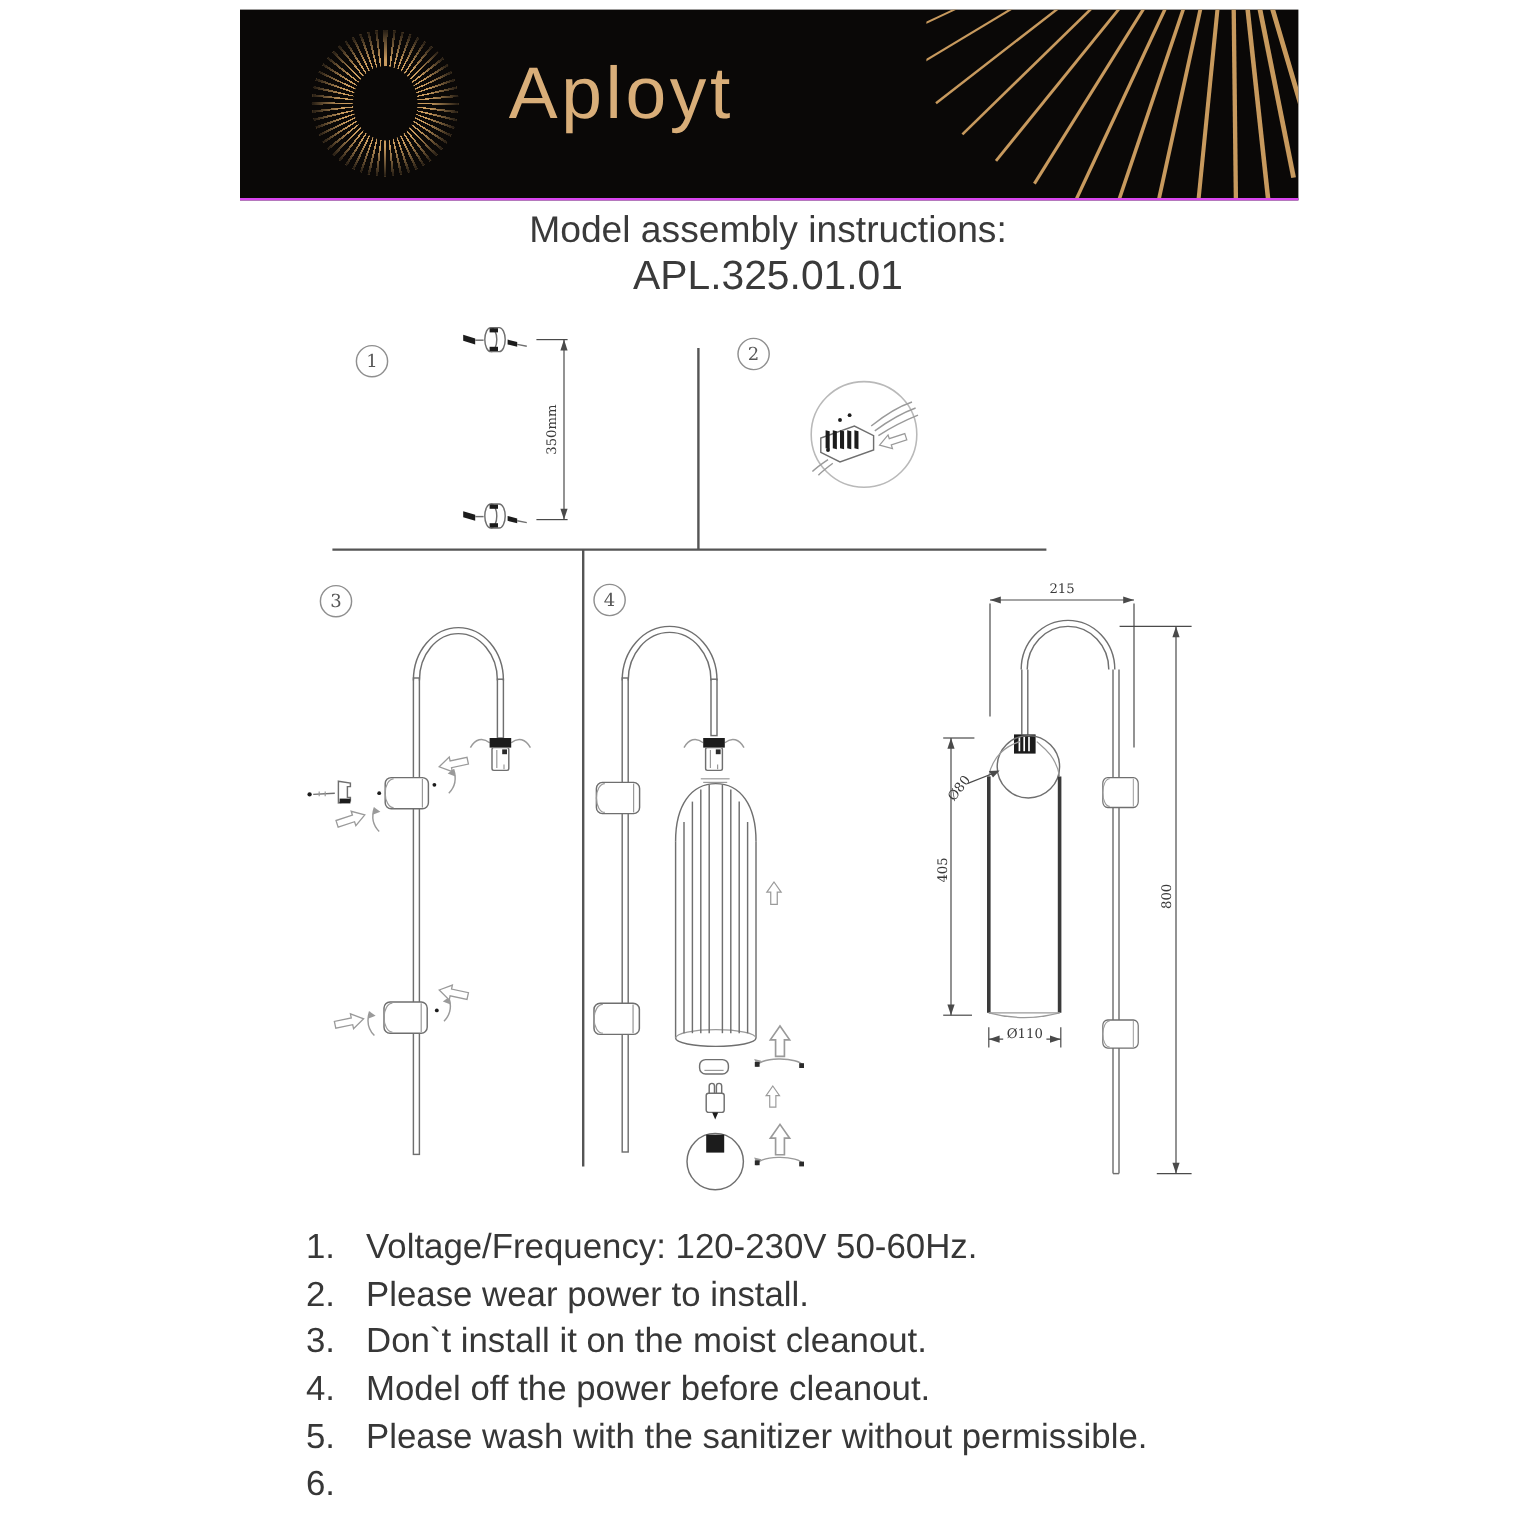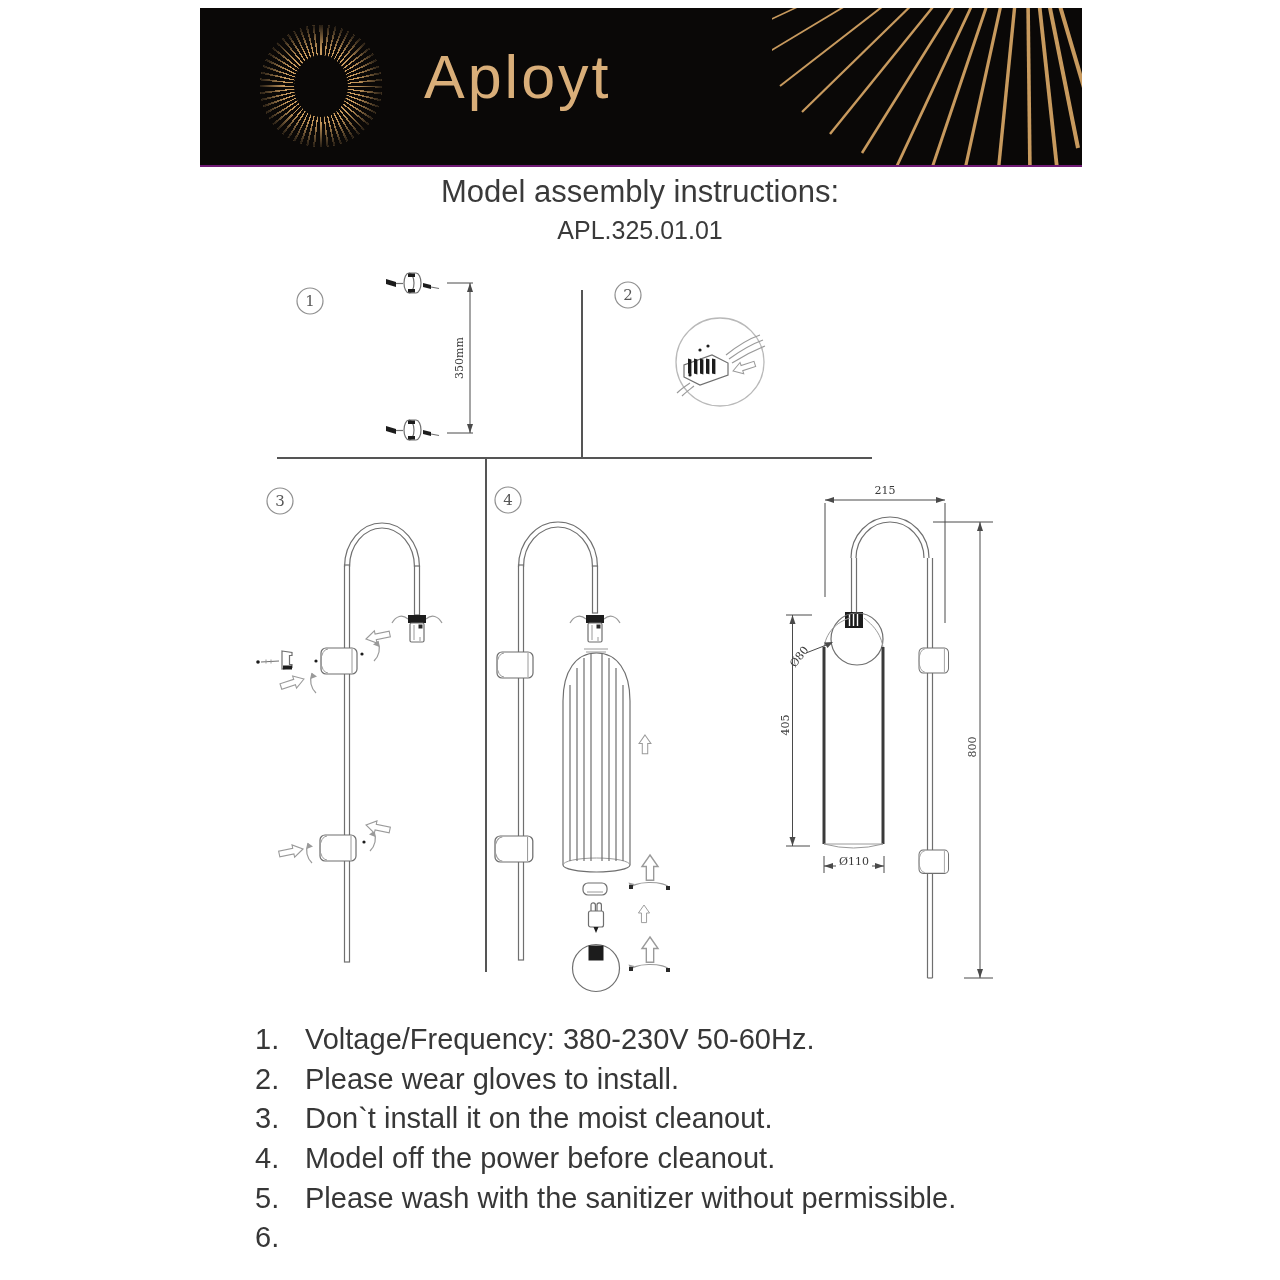--- a/index.html
+++ b/index.html
@@ -1,33 +1,33 @@
 <!DOCTYPE html>
 <html><head>
 <meta charset="utf-8">
 <style>
   html,body{margin:0;padding:0;}
   body{width:1280px;height:1280px;background:#ffffff;font-family:"Liberation Sans",sans-serif;position:relative;overflow:hidden;}
   .page{position:absolute;inset:0;background:#fff;}
 
   
-  .header{position:absolute;left:200px;top:8px;width:882px;height:157px;background:#0a0807;overflow:hidden;border-bottom:2px solid #701a75;}
+  .header{position:absolute;left:200px;top:8px;width:882px;height:157px;background:#0a0807;overflow:hidden;border-bottom:2px solid #d946ef;}
   .sunburst{position:absolute;left:60px;top:17px;width:122px;height:122px;border-radius:50%;
     background:repeating-conic-gradient(from 0deg,#c89a5e 0deg 2deg,rgba(0,0,0,0) 2deg 6.4deg);}
   .sunburst::before{content:"";position:absolute;inset:0;border-radius:50%;
     background:radial-gradient(circle,rgba(10,8,7,0) 0 42%,rgba(10,8,7,.9) 72%);}
   .sunburst::after{content:"";position:absolute;left:50%;top:50%;width:54px;height:62px;transform:translate(-50%,-50%);
     background:#0a0807;border-radius:50%;}
   .brand{position:absolute;left:224px;top:34px;font-size:61px;color:#d9ae79;letter-spacing:3px;font-weight:400;}
   .corner-rays{position:absolute;right:0;top:0;}
 
   
   .title{position:absolute;left:0;top:172px;width:1280px;text-align:center;color:#3a3a3a;}
   .title .t1{font-size:31px;line-height:39px;}
-  .title .t2{font-size:25px;line-height:38px;}
+  .title .t2{font-size:34px;line-height:38px;}
 
   
   #diagram{position:absolute;left:0;top:255px;}
   .ln{stroke:#6f6f6f;stroke-width:1.2;fill:none;}
   .lnw{stroke:#6f6f6f;stroke-width:1.2;fill:#ffffff;}
   .lt{stroke:#9a9a9a;stroke-width:1;fill:none;}
   .div{stroke:#555555;stroke-width:2;fill:none;}
   .dk{fill:#1c1c1c;stroke:none;}
   .thick{stroke:#3a3a3a;stroke-width:3;fill:none;}
   .dim{stroke:#4a4a4a;stroke-width:1;fill:none;}
@@ -298,25 +298,25 @@
       <polygon points="980,267 977,276 983,276" class="dimf"></polygon>
       <polygon points="980,723 977,714 983,714" class="dimf"></polygon>
       <line x1="964" y1="723" x2="993" y2="723" class="dim"></line>
       <text transform="translate(976,492) rotate(-90)" text-anchor="middle" class="dimtx">800</text>
     </g>
   </svg>
 
   <div class="instructions">
     <div class="inst-row">
       <span class="inst-num">1.</span>
-      <span class="inst-text">Voltage/Frequency: 380-230V 50-60Hz.</span>
+      <span class="inst-text">Voltage/Frequency: 120-230V 50-60Hz.</span>
     </div>
     <div class="inst-row">
       <span class="inst-num">2.</span>
-      <span class="inst-text">Please wear gloves to install.</span>
+      <span class="inst-text">Please wear power to install.</span>
     </div>
     <div class="inst-row">
       <span class="inst-num">3.</span>
       <span class="inst-text">Don`t install it on the moist cleanout.</span>
     </div>
     <div class="inst-row">
       <span class="inst-num">4.</span>
       <span class="inst-text">Model off the power before cleanout.</span>
     </div>
     <div class="inst-row">

